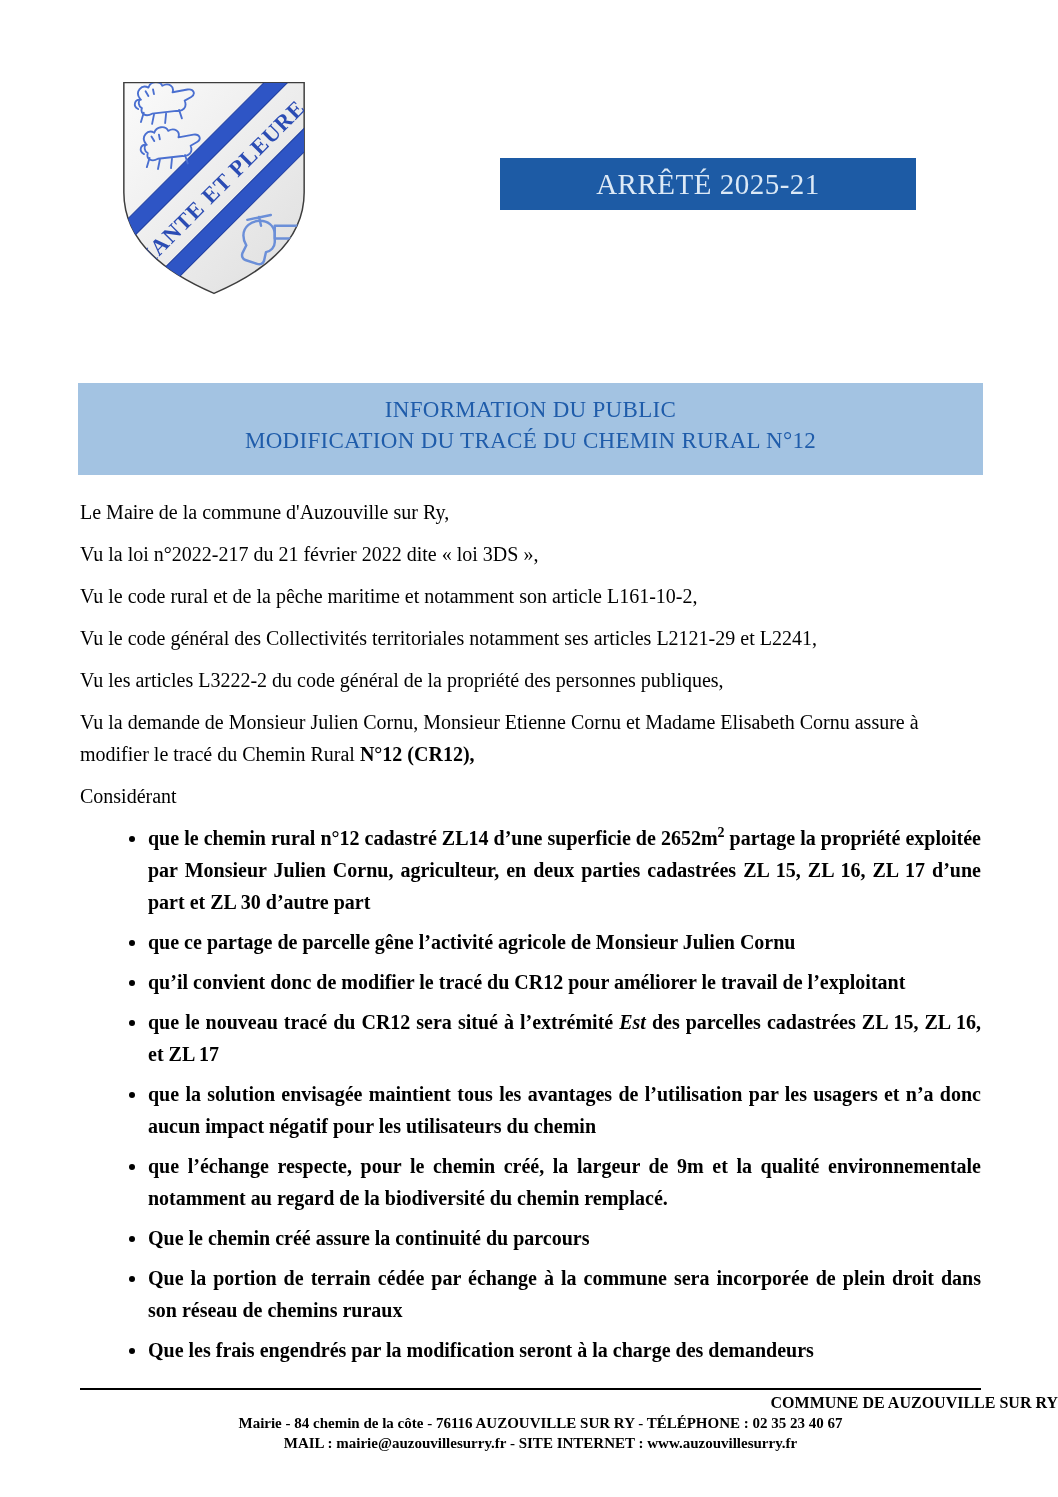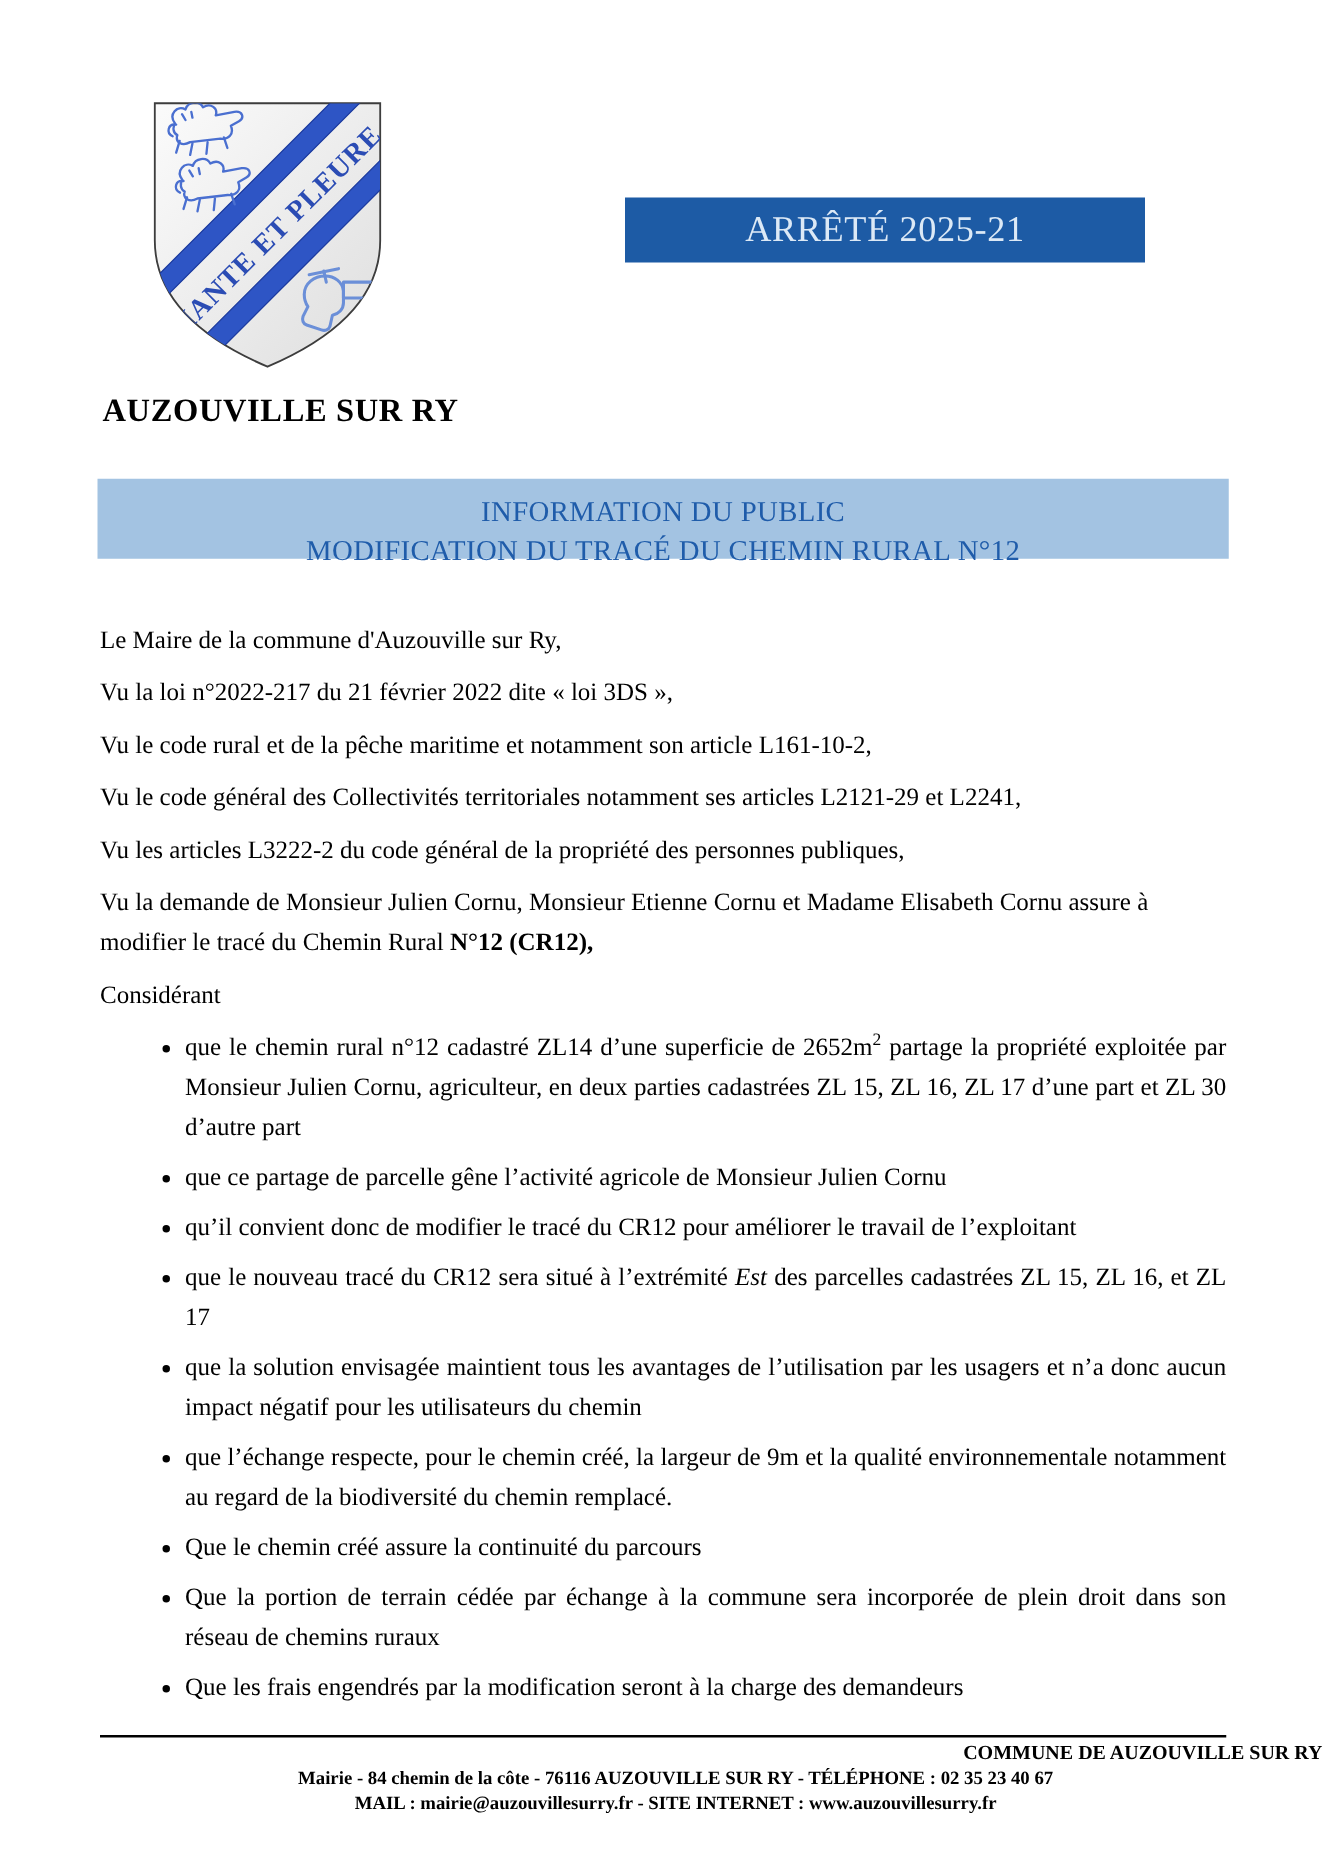--- a/index.html
+++ b/index.html
@@ -27,21 +27,21 @@
     position: absolute; left: 500px; top: 158px; width: 416px; height: 52px;
     background: #1d5ba5;
     color: #dce9f6;
     font-size: 29px; font-weight: normal;
     text-align: center; line-height: 52px;
     letter-spacing: 0.5px;
   }
 
   
   .info-banner {
-    position: absolute; left: 78px; top: 383px; width: 905px; height: 64px;
+    position: absolute; left: 78px; top: 383px; width: 905px; height: 92px;
     background: #a3c3e2;
     color: #1f5caa;
     text-align: center;
     font-size: 23px;
     padding-top: 11px;
   }
   .info-banner div { line-height: 31px; letter-spacing: 0.3px; }
 
   
   .doc-body {
@@ -50,20 +50,21 @@
   }
   .doc-body p { margin: 0 0 10px 0; }
   .doc-body ul {
     list-style: disc outside;
     padding-left: 68px;
     margin: 4px 0 0 0;
   }
   .doc-body li {
     margin-bottom: 8px;
     text-align: justify;
+    font-weight: bold;
   }
   .doc-body sup { font-size: 14px; vertical-align: super; line-height: 0; }
 
   
   .footer-rule {
     position: absolute; left: 80px; top: 1388px; width: 901px;
     border-top: 2.5px solid #000;
   }
   .footer {
     position: absolute; left: 0; top: 1393px; width: 1058px;
@@ -116,21 +117,20 @@
           <path d="M130 162 c0 -9 8 -15 17 -15 c8 0 14 5 15 12 l0 10 c0 5 -4 9 -9 10 l-2 9 c-1 3 -4 4 -7 3 l-12 -4 c-3 -1 -4 -4 -3 -7 l4 -8 c-2 -3 -3 -6 -3 -10 z"></path>
           <rect x="162" y="152" width="34" height="13"></rect>
           <path d="M134 146 l24 -5 M146 143 l2 9"></path>
         </g>
       </g>
     </svg>
   </div>
 
   <div class="arrete-banner">ARRÊTÉ 2025-21</div>
 
-  <h1 class="commune-name">AUZOUVILLE SUR RY</h1>
 
   <div class="info-banner">
     <div>INFORMATION DU PUBLIC</div>
     <div>MODIFICATION DU TRACÉ DU CHEMIN RURAL N°12</div>
   </div>
 
   <div class="doc-body">
     <p>Le Maire de la commune d'Auzouville sur Ry,</p>
     <p>Vu la loi n°2022-217 du 21 février 2022 dite « loi 3DS »,</p>
     <p>Vu le code rural et de la pêche maritime et notamment son article L161-10-2,</p>

